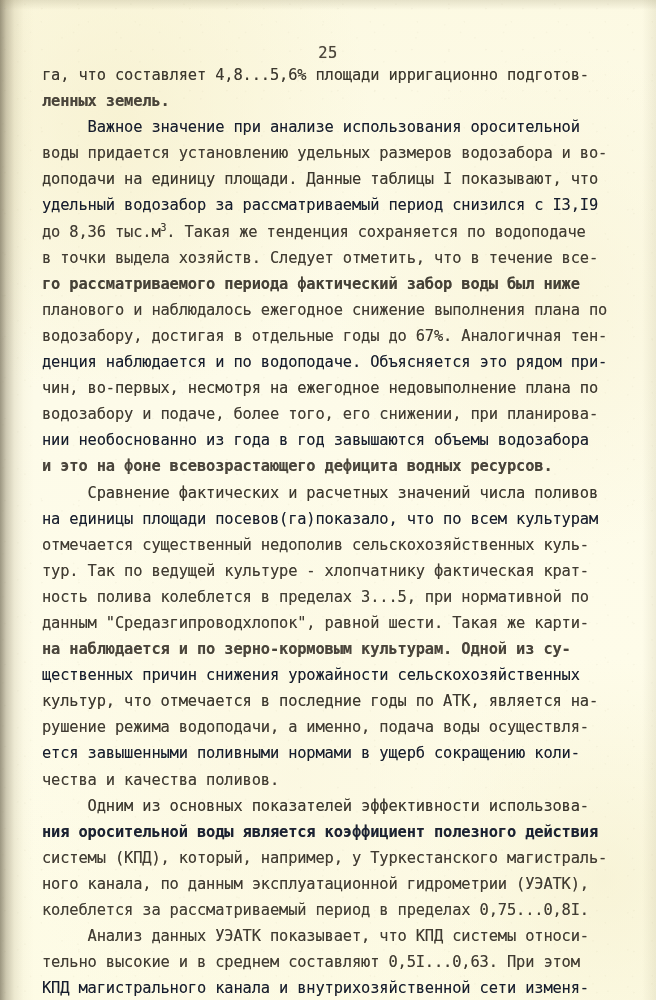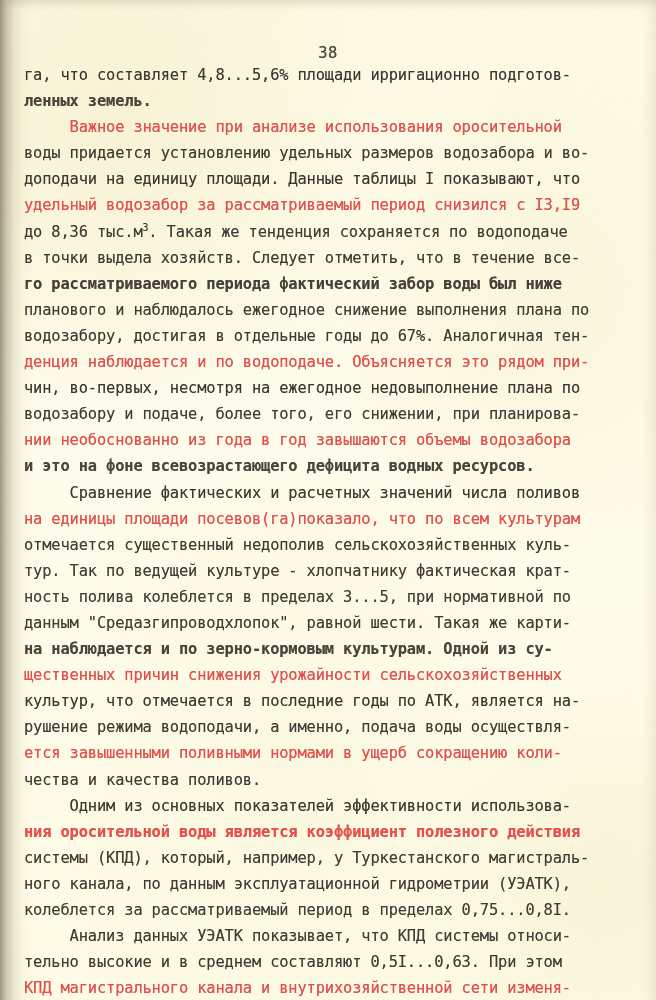--- a/index.html
+++ b/index.html
@@ -94,37 +94,37 @@
     text-align: center;
     font-size: 15.5px;
     letter-spacing: 0.5px;
     color: #4a443a;
     text-shadow: 0 0 0.7px rgba(60,55,44,0.55);
   }
 
   #body-text {
     position: absolute;
     top: 62px;
-    left: 24px;
+    left: 42px;
     width: 582px;
     font-size: 15.4px;
     line-height: 26.1px;
     color: #413c33;
     letter-spacing: -0.15px;
     text-shadow: 0 0 0.65px rgba(62,56,44,0.50);
     white-space: pre;
   }
 
   .ln {
     display: block;
     height: 26.1px;
     white-space: pre;
   }
   
-  .ln:nth-child(3n)   { color: #ef4444; opacity: 0.97; }
+  .ln:nth-child(3n)   { color: #0f172a; opacity: 0.97; }
   .ln:nth-child(4n+1) { color: #3c382f; }
   .ln:nth-child(7n+2) { opacity: 0.95; font-weight: bold; }
 
   sup {
     font-size: 0.64em;
     vertical-align: super;
     line-height: 0;
   }
 </style>
 </head>
@@ -133,18 +133,18 @@
 <div id="page">
 
   <div id="paper-tint"></div>
   <div id="paper-grain"></div>
   <div id="left-shadow"></div>
   <div id="top-shadow"></div>
   <div id="right-shadow"></div>
 
   <div id="content">
 
-    <div id="folio">38</div>
+    <div id="folio">25</div>
 
     <div id="body-text"><span class="ln">га, что составляет 4,8...5,6% площади ирригационно подготов-</span><span class="ln">ленных земель.</span><span class="ln">     Важное значение при анализе использования оросительной</span><span class="ln">воды придается установлению удельных размеров водозабора и во-</span><span class="ln">доподачи на единицу площади. Данные таблицы I показывают, что</span><span class="ln">удельный водозабор за рассматриваемый период снизился с I3,I9</span><span class="ln">до 8,36 тыс.м<sup>3</sup>. Такая же тенденция сохраняется по водоподаче</span><span class="ln">в точки выдела хозяйств. Следует отметить, что в течение все-</span><span class="ln">го рассматриваемого периода фактический забор воды был ниже</span><span class="ln">планового и наблюдалось ежегодное снижение выполнения плана по</span><span class="ln">водозабору, достигая в отдельные годы до 67%. Аналогичная тен-</span><span class="ln">денция наблюдается и по водоподаче. Объясняется это рядом при-</span><span class="ln">чин, во-первых, несмотря на ежегодное недовыполнение плана по</span><span class="ln">водозабору и подаче, более того, его снижении, при планирова-</span><span class="ln">нии необоснованно из года в год завышаются объемы водозабора</span><span class="ln">и это на фоне всевозрастающего дефицита водных ресурсов.</span><span class="ln">     Сравнение фактических и расчетных значений числа поливов</span><span class="ln">на единицы площади посевов(га)показало, что по всем культурам</span><span class="ln">отмечается существенный недополив сельскохозяйственных куль-</span><span class="ln">тур. Так по ведущей культуре - хлопчатнику фактическая крат-</span><span class="ln">ность полива колеблется в пределах 3...5, при нормативной по</span><span class="ln">данным "Средазгипроводхлопок", равной шести. Такая же карти-</span><span class="ln">на наблюдается и по зерно-кормовым культурам. Одной из су-</span><span class="ln">щественных причин снижения урожайности сельскохозяйственных</span><span class="ln">культур, что отмечается в последние годы по АТК, является на-</span><span class="ln">рушение режима водоподачи, а именно, подача воды осуществля-</span><span class="ln">ется завышенными поливными нормами в ущерб сокращению коли-</span><span class="ln">чества и качества поливов.</span><span class="ln">     Одним из основных показателей эффективности использова-</span><span class="ln">ния оросительной воды является коэффициент полезного действия</span><span class="ln">системы (КПД), который, например, у Туркестанского магистраль-</span><span class="ln">ного канала, по данным эксплуатационной гидрометрии (УЭАТК),</span><span class="ln">колеблется за рассматриваемый период в пределах 0,75...0,8I.</span><span class="ln">     Анализ данных УЭАТК показывает, что КПД системы относи-</span><span class="ln">тельно высокие и в среднем составляют 0,5I...0,63. При этом</span><span class="ln">КПД магистрального канала и внутрихозяйственной сети изменя-</span></div>
 
   </div>
 </div>
 
 </body></html>

